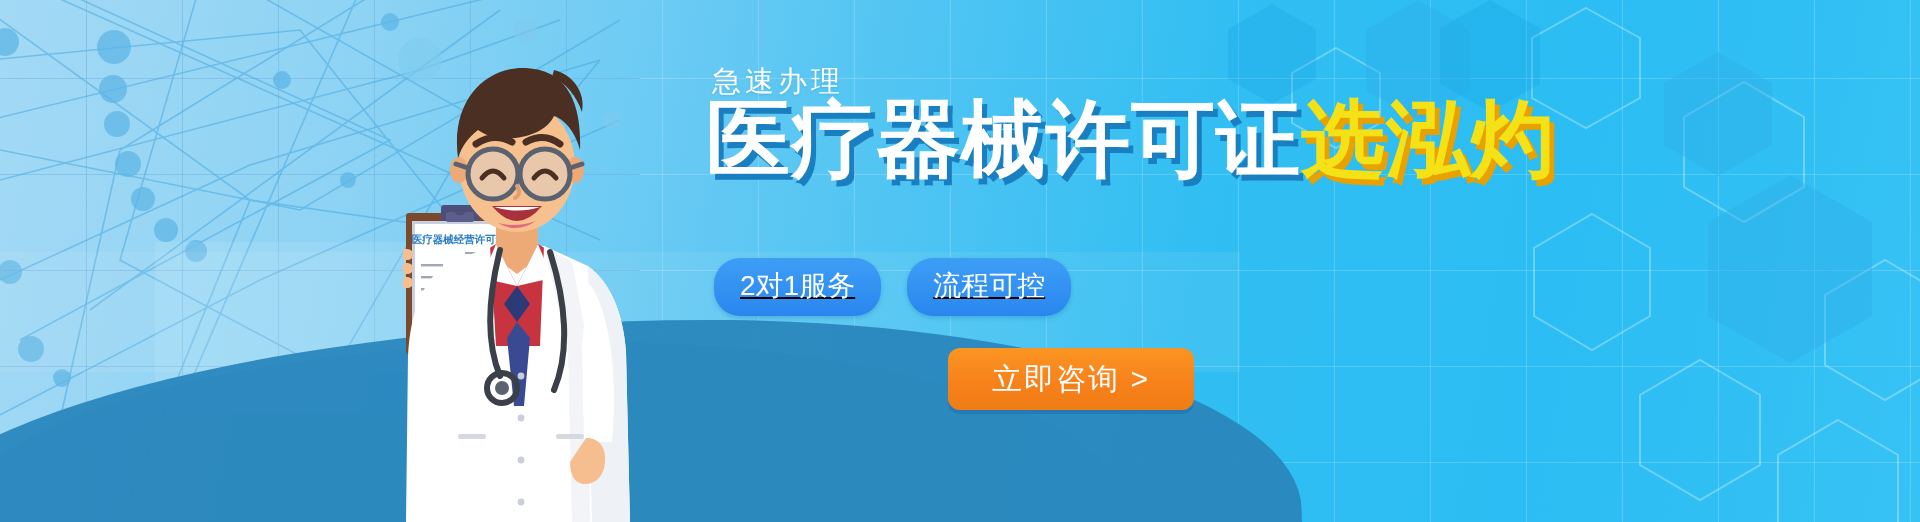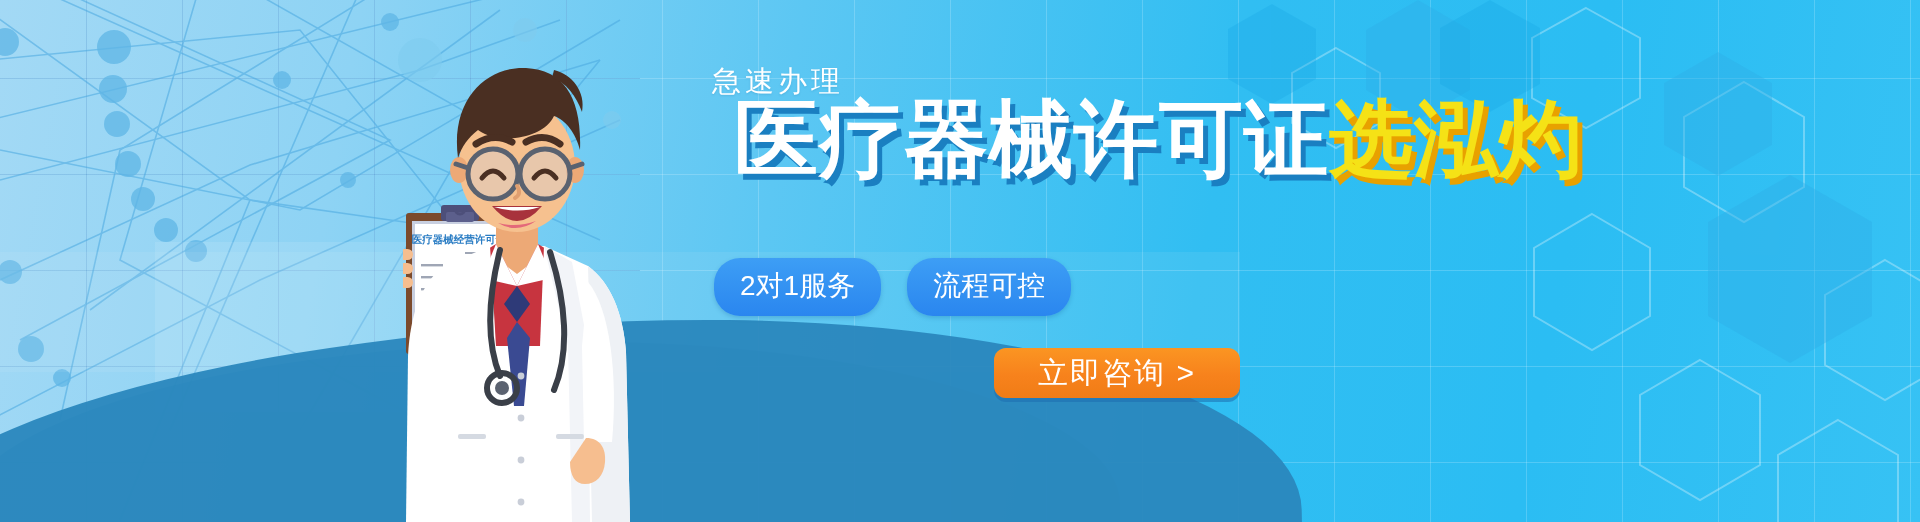--- a/index.html
+++ b/index.html
@@ -70,51 +70,49 @@
   }
 
   .headline{
     position:absolute;left:706px;top:97px;
     white-space:nowrap;
     font-size:84px;font-weight:bold;letter-spacing:1px;line-height:1;
   }
   .headline .w{
     color:#ffffff;
     text-shadow:5px 6px 0 #1a7fc1;
-    margin-left:28px;
   }
   .headline .y{
     color:#f5e216;
     text-shadow:5px 6px 0 #e8a100;
   }
 
   .pills{
     position:absolute;left:714px;top:258px;
-    display:flex;align-items:flex-end;gap:26px;
+    display:flex;align-items:flex-end;gap:26px;text-decoration:underline;
   }
   .pill{
     background:linear-gradient(180deg,#3d9ef5 0%,#2a86ef 100%);
     color:#ffffff;
     font-size:28px;
     padding:9px 26px 11px 26px;
     border-radius:26px;
     white-space:nowrap;
     box-shadow:0 2px 4px rgba(20,90,150,.25);
   }
 
   .cta{
     position:absolute;left:948px;top:348px;
-    width:246px;height:50px;
+    width:246px;height:62px;
     background:linear-gradient(180deg,#fb9522 0%,#f7821c 55%,#f07c16 100%);
     border-radius:12px;
     box-shadow:0 4px 0 rgba(30,110,175,.55);
     display:flex;align-items:center;justify-content:center;
     color:#ffffff;font-size:30px;letter-spacing:2px;
     cursor:pointer;
-    margin-left:46px;
   }
 </style>
 </head>
 <body>
 
 <div id="banner">
 
   <div class="layer">
     <div class="grid-lines" style="position:absolute;inset:0;"></div>
     <div class="grid-lines-left"></div>

